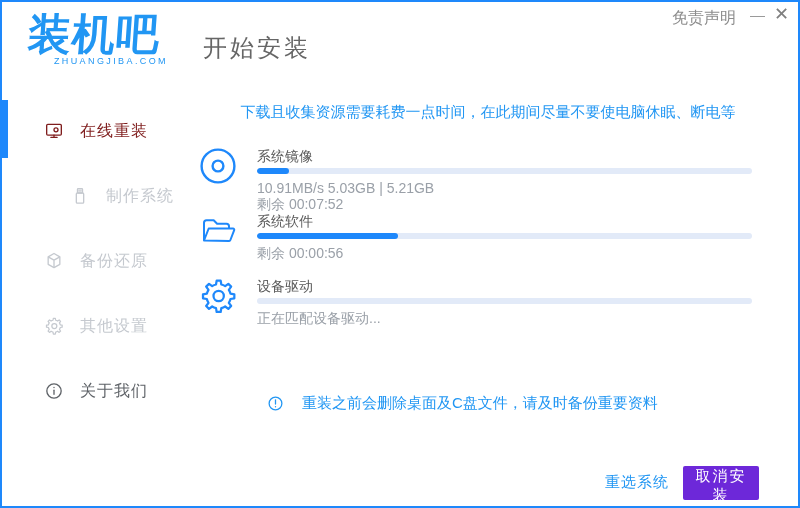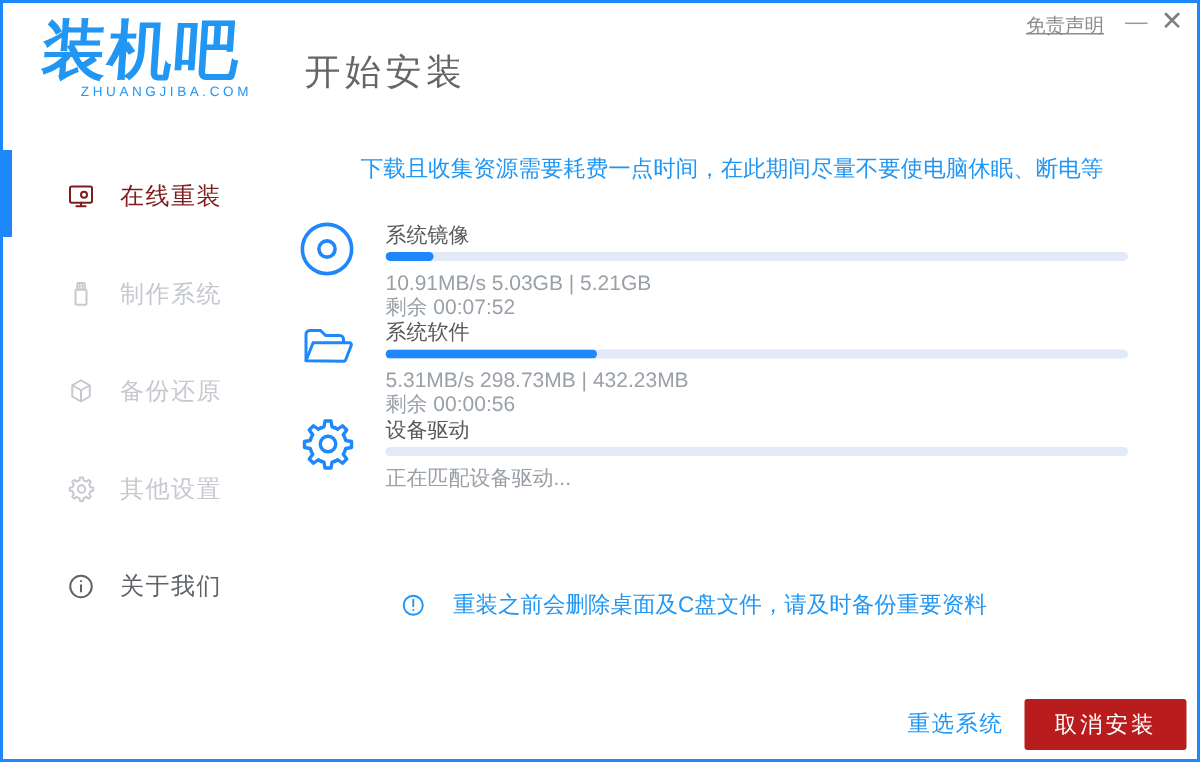--- a/index.html
+++ b/index.html
@@ -7,21 +7,21 @@
     position:relative;width:800px;height:508px;box-sizing:border-box;
     border:2px solid #1E88FB;background:#fff;overflow:hidden;
     font-family:"Liberation Sans","DejaVu Sans",sans-serif;
     -webkit-font-smoothing:antialiased;
   }
   
   .logo{position:absolute;left:26px;top:8px;color:#2196F3;width:140px;}
   .logo-main{font-size:43px;font-weight:bold;line-height:1.15;letter-spacing:1px;transform:skewX(-4deg);white-space:nowrap;}
   .logo-sub{font-size:9px;font-weight:normal;letter-spacing:2.4px;text-align:right;margin-top:-3px;white-space:nowrap;}
   .page-title{position:absolute;left:201px;top:30px;font-size:24px;color:#666;letter-spacing:3px;white-space:nowrap;}
-  .disclaimer{position:absolute;right:62px;top:6px;font-size:13px;color:#8c8c8c;text-decoration:underline;cursor:pointer;}
+  .disclaimer{position:absolute;right:62px;top:6px;font-size:16px;color:#8c8c8c;cursor:pointer;}
   .win-min{position:absolute;right:33px;top:3px;font-size:15px;color:#9a9a9a;cursor:pointer;line-height:20px;}
   .win-close{position:absolute;right:9px;top:2px;font-size:18px;color:#7f7f7f;cursor:pointer;line-height:20px;}
   
   .side-indicator{position:absolute;left:0;top:98px;width:6px;height:58px;background:#1E88FB;}
   .side-item{position:absolute;left:0;width:198px;height:40px;display:flex;align-items:center;padding-left:42px;box-sizing:border-box;color:#c5c9cf;cursor:pointer;}
   .side-item .icn{width:20px;height:20px;margin-right:16px;flex:0 0 20px;}
   .side-item .lbl{font-size:16px;letter-spacing:1px;white-space:nowrap;}
   .side-item.active{color:#7f1d1d;}
   .side-item.dark{color:#5f6368;}
   
@@ -31,21 +31,21 @@
   .sec-icon{position:absolute;left:0;top:-2px;width:40px;height:40px;color:#1E88FB;}
   .sec-body{margin-left:59px;width:495px;}
   .sec-title{font-size:14px;color:#5a5a5a;height:17px;line-height:17px;}
   .bar{height:6px;background:#E2EAF8;border-radius:3px;margin-top:3px;overflow:hidden;}
   .bar-fill{height:100%;width:0;background:#1E88FB;border-radius:3px;}
   .sec-stats{display:flex;justify-content:space-between;margin-top:6px;font-size:14px;color:#9aa0a8;flex-direction:column;}
   
   .note{position:absolute;left:265px;top:392px;display:flex;align-items:center;gap:18px;color:#2196F3;font-size:15px;white-space:nowrap;}
   .note .icn{width:17px;height:17px;flex:0 0 17px;}
   .reselect{position:absolute;left:603px;top:471px;font-size:15px;color:#2196F3;letter-spacing:1px;cursor:pointer;background:none;border:none;padding:0;}
-  .cancel-btn{position:absolute;left:681px;top:464px;width:108px;height:34px;background:#b91c1c;color:#fff;font-size:15px;letter-spacing:2px;border:none;border-radius:2px;cursor:pointer;font-family:inherit;}
+  .cancel-btn{position:absolute;left:681px;top:464px;width:76px;height:34px;background:#6d28d9;color:#fff;font-size:15px;letter-spacing:2px;border:none;border-radius:2px;cursor:pointer;font-family:inherit;}
   svg{display:block;}
 </style>
 </head>
 <body>
 
 <div class="window">
 
   <div class="logo">
     <div class="logo-main">装机吧</div>
     <div class="logo-sub">ZHUANGJIBA.COM</div>
@@ -61,21 +61,21 @@
     <span class="icn">
       <svg viewBox="0 0 24 24" width="20" height="20" fill="none" stroke="currentColor" stroke-width="1.6">
         <rect x="3.2" y="4" width="17.6" height="13" rx="1.4"></rect>
         <circle cx="14.4" cy="10.6" r="2.4"></circle>
         <path d="M12 17v2.4M8.3 19.7h7.4" stroke-linecap="round"></path>
       </svg>
     </span>
     <span class="lbl">在线重装</span>
   </div>
 
-  <div class="side-item" style="top:174px;">
+  <div class="side-item" style="top:174px;justify-content:center;">
     <span class="icn">
       <svg viewBox="0 0 24 24" width="20" height="20" fill="none" stroke="currentColor" stroke-width="1.6">
         <rect x="9" y="3.2" width="6" height="5.2" rx="0.8"></rect>
         <path d="M10.9 4.8v1.6M13.1 4.8v1.6" stroke-linecap="round"></path>
         <rect x="7.6" y="8.4" width="8.8" height="12.2" rx="1.2"></rect>
       </svg>
     </span>
     <span class="lbl">制作系统</span>
   </div>
 
@@ -139,21 +139,20 @@
           <path d="M6 29.5V11.8c0-1.4 1.1-2.5 2.5-2.5h7.2l3.4 3.4h9.4c1.4 0 2.5 1.1 2.5 2.5v2.3"></path>
           <path d="M6 29.5l4.7-12H35c.9 0 1.5.9 1.2 1.7L32.4 29c-.2.5-.7.9-1.2.9z"></path>
         </svg>
       </span>
       <div class="sec-body">
         <div class="sec-title">系统软件</div>
         <div class="bar">
           <div class="bar-fill" style="width: 28.5%;"></div>
         </div>
         <div class="sec-stats">
-          <span>5.31MB/s 298.73MB | 432.23MB</span>
           <span>剩余 00:00:56</span>
         </div>
       </div>
     </div>
 
     <div class="section">
       <span class="sec-icon">
         <svg viewBox="0 0 24 24" width="40" height="40" fill="none" stroke="currentColor" stroke-width="1.35" stroke-linejoin="round">
           <path d="M13.6 2.8l.4 2.3a7 7 0 0 1 2.3 1l1.9-1.4 1.7 1.7-1.4 1.9a7 7 0 0 1 1 2.3l2.3.4v2.4l-2.3.4a7 7 0 0 1-1 2.3l1.4 1.9-1.7 1.7-1.9-1.4a7 7 0 0 1-2.3 1l-.4 2.3h-2.4l-.4-2.3a7 7 0 0 1-2.3-1l-1.9 1.4-1.7-1.7 1.4-1.9a7 7 0 0 1-1-2.3l-2.3-.4v-2.4l2.3-.4a7 7 0 0 1 1-2.3L4.9 6.4l1.7-1.7 1.9 1.4a7 7 0 0 1 2.3-1l.4-2.3z"></path>
           <circle cx="12.4" cy="12" r="3.1"></circle>

